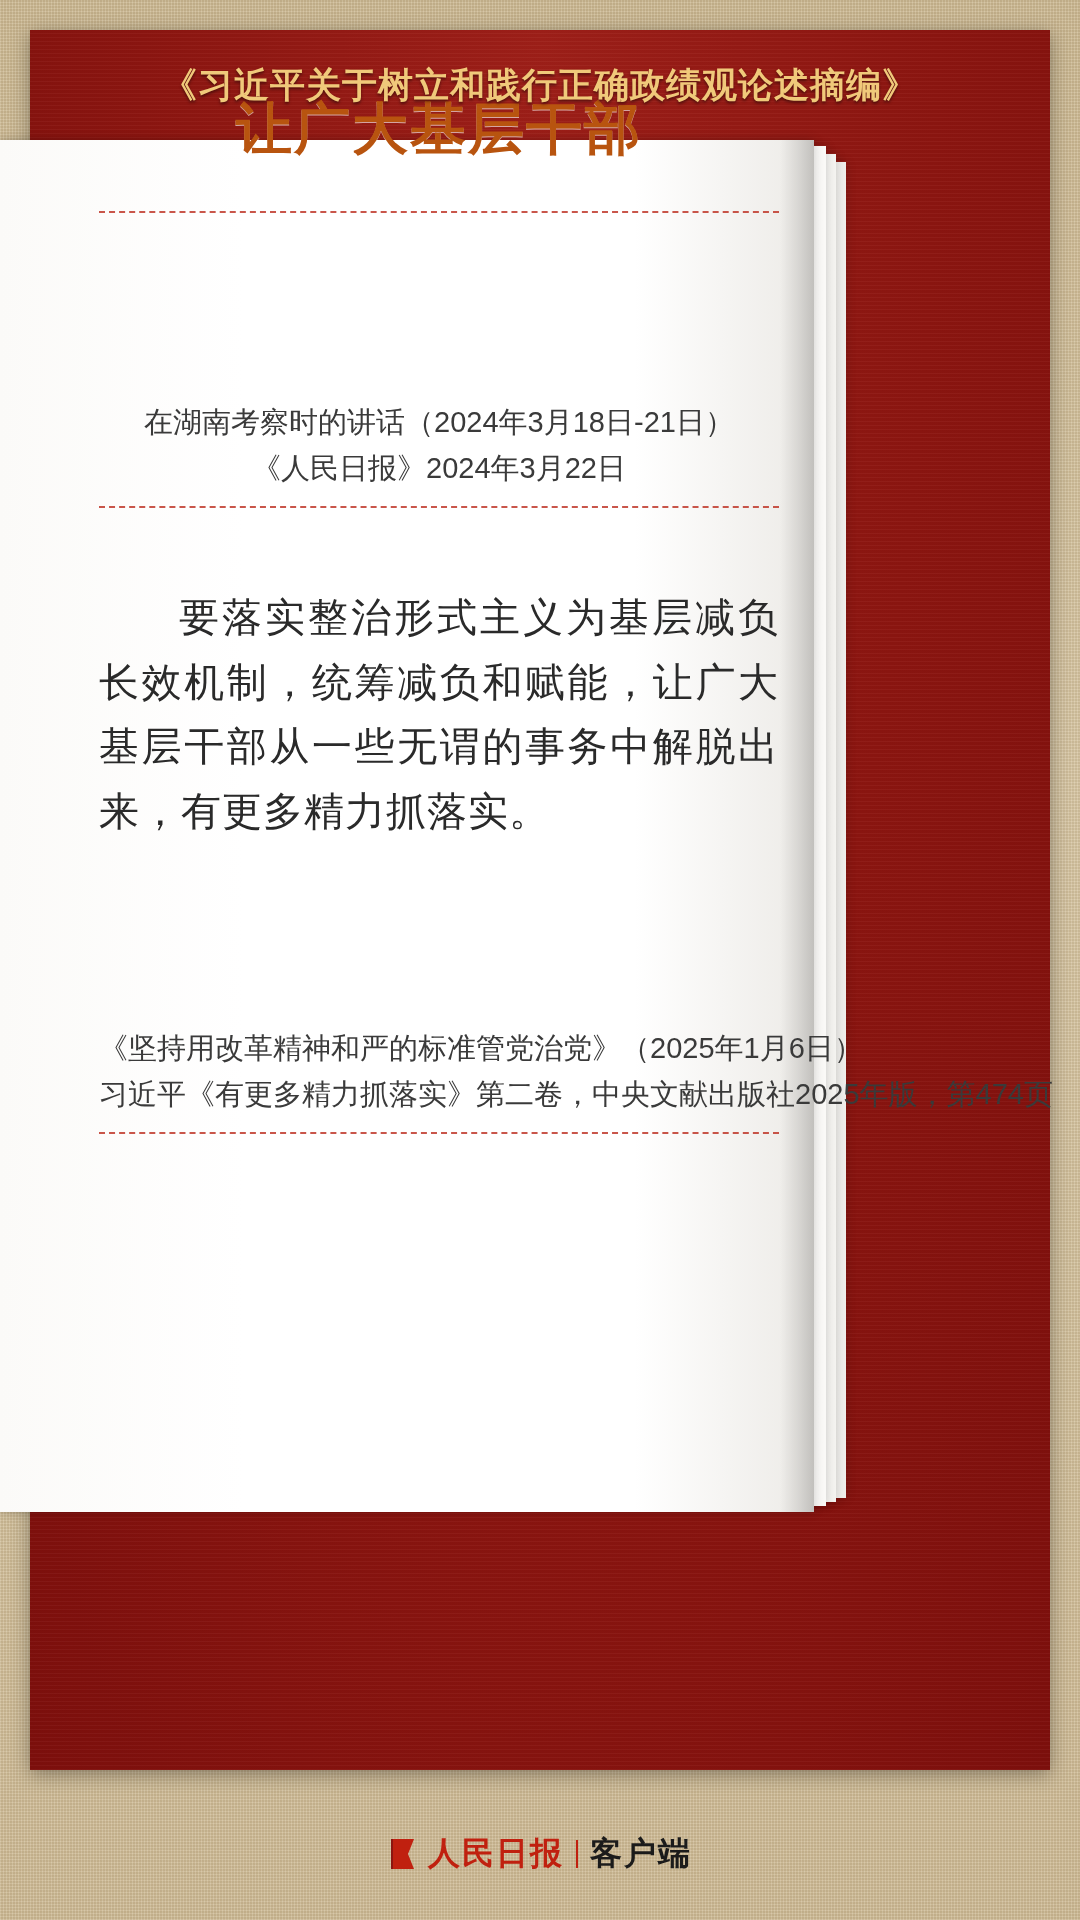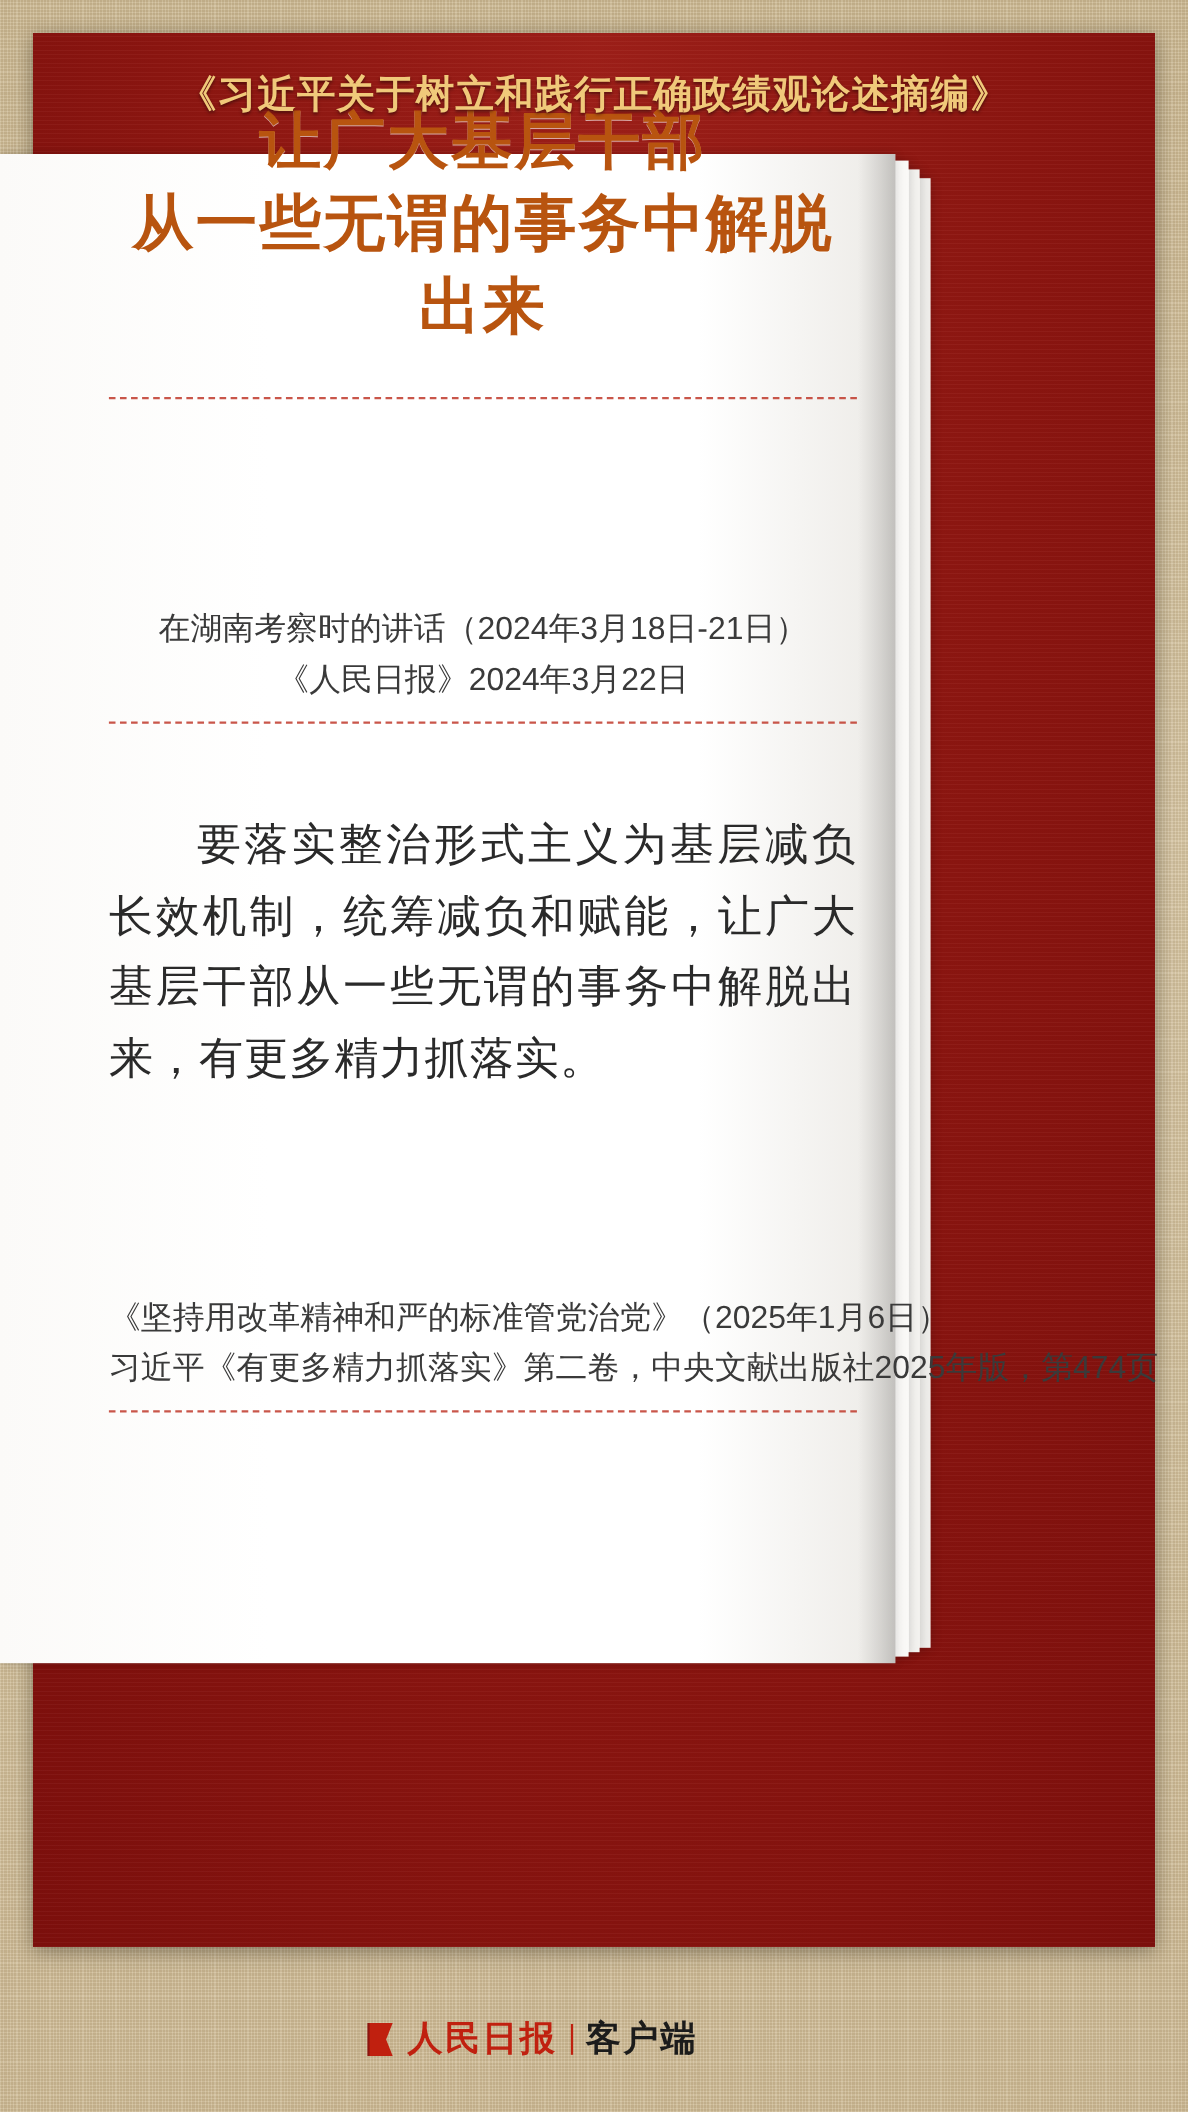--- a/index.html
+++ b/index.html
@@ -140,21 +140,21 @@
     font-family: "Liberation Sans", sans-serif;
   }
   .source-block-1 { margin-top: 186px; margin-bottom: 14px; }
   .source-block-2 { margin-top: 180px; margin-bottom: 14px; text-align: right; }
   .source .line { display: block; white-space: nowrap; }
 
   .footer {
     position: absolute;
     left: 0;
     bottom: 44px;
-    width: 965px;
+    width: 1080px;
     text-align: center;
     z-index: 7;
   }
   .footer-inner {
     display: inline-flex;
     align-items: center;
     gap: 10px;
   }
   .footer-mark {
     display: inline-block;
@@ -199,21 +199,20 @@
     <div class="page-layer layer2"></div>
     <div class="page-layer layer3"></div>
     <div class="page-layer page-main"></div>
     <div class="page-edge-shadow"></div>
   </div>
 
   <div class="content">
 
     <div class="main-title">
       <span class="title-line-1">让广大基层干部</span>
-      <span class="title-line-2">从一些无谓的事务中解脱出来</span>
     </div>
 
     <div class="divider"></div>
 
 
     <div class="source source-block-1">
       <span class="line">在湖南考察时的讲话（2024年3月18日-21日）</span>
       <span class="line">《人民日报》2024年3月22日</span>
     </div>
 

